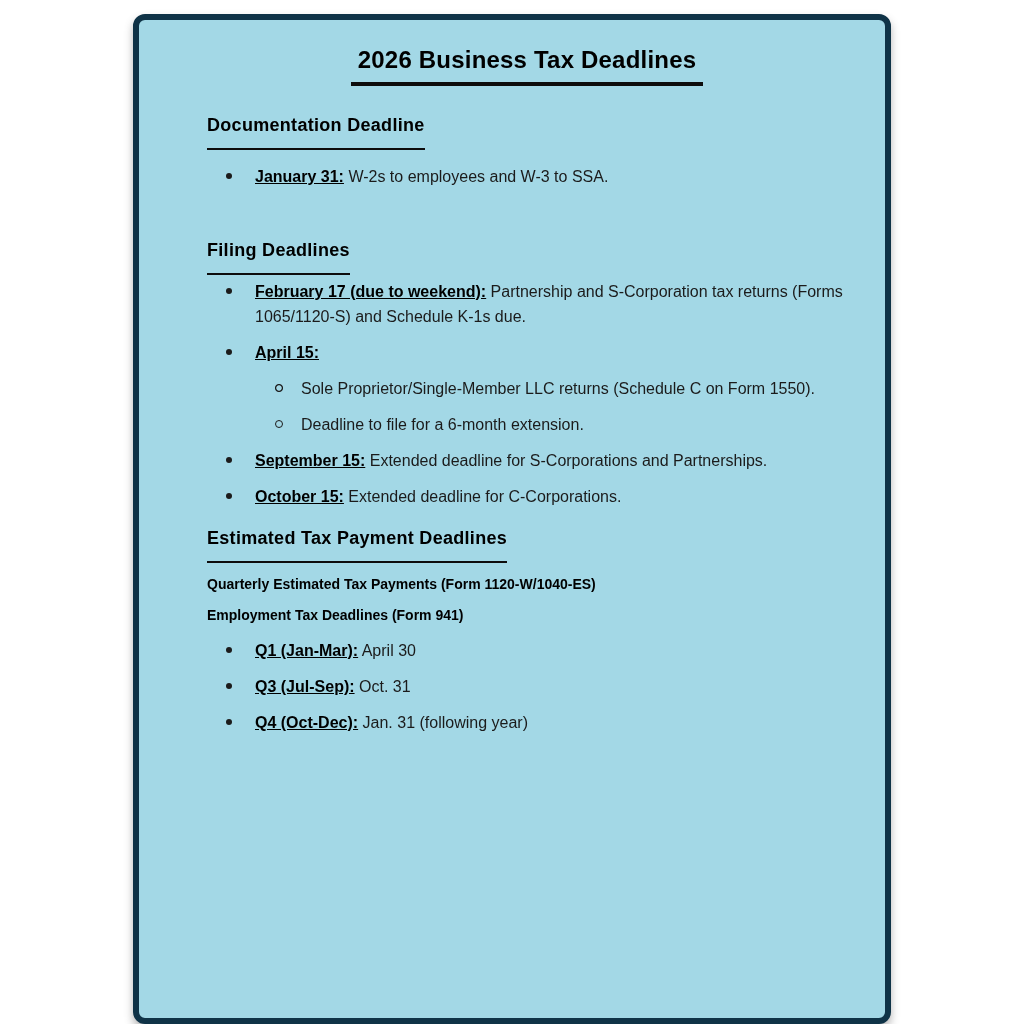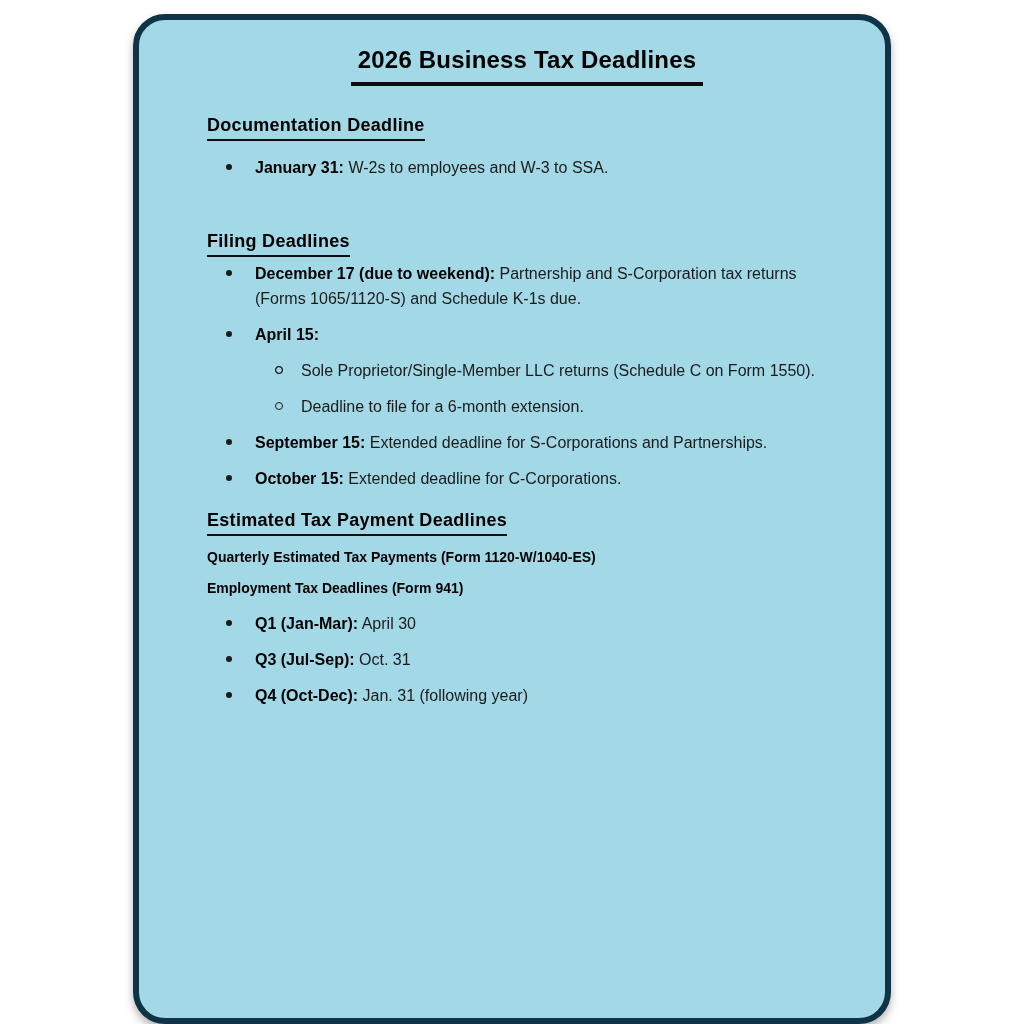--- a/index.html
+++ b/index.html
@@ -19,21 +19,21 @@
   .canvas{
     width:1024px;height:1024px;
     display:flex;justify-content:center;
   }
   .card{
     margin-top:14px;
     width:758px;
     min-height:993px;
     background:var(--card-background);
     border:6px solid var(--card-border);
-    border-radius:32px;
+    border-radius:12px;
     padding:26px 38px 18px 68px;
     box-shadow:0 5px 9px rgba(90,90,90,0.45);
   }
   .title-wrap{text-align:center;}
   h1{
     font-size:24px;
     font-weight:bold;
     color:var(--heading);
     letter-spacing:0.2px;
   }
@@ -44,21 +44,21 @@
   }
   h2{
     font-size:18px;
     font-weight:bold;
     color:var(--heading);
     letter-spacing:0.3px;
   }
   h2 .u{
     display:inline-block;
     border-bottom:2.5px solid #0d0d0d;
-    padding-bottom:3px;
+    padding-bottom:12px;
   }
   .h2-doc{margin-top:29px;margin-bottom:14px;}
   .h2-filing{margin-top:51px;margin-bottom:4px;}
   .h2-estimated{margin-top:19px;margin-bottom:13px;}
   h3{
     font-size:14px;
     font-weight:bold;
     color:var(--heading);
     margin:12px 0 15px 0;
   }
@@ -80,41 +80,41 @@
     background:#1b1b1b;
   }
   .circle{
     position:absolute;
     left:68px;top:8px;
     width:8px;height:8px;
     border-radius:50%;
     border:1.7px solid #1b1b1b;
     background:transparent;
   }
-  b{font-weight:bold;color:var(--heading);}
+  b{font-weight:bold;color:var(--heading);text-decoration:underline;}
 </style>
 </head>
 <body>
 
 <div class="canvas">
   <div class="card">
 
     <div class="title-wrap">
       <h1>2026 Business Tax Deadlines</h1>
       <div class="title-rule"></div>
     </div>
 
     <h2 class="h2-doc"><span class="u">Documentation Deadline</span></h2>
     <ul>
       <li class="l1"><span class="dot"></span><b>January 31:</b><span> W-2s to employees and W-3 to SSA.</span></li>
     </ul>
 
     <h2 class="h2-filing"><span class="u">Filing Deadlines</span></h2>
     <ul>
-      <li class="l1"><span class="dot"></span><b>December 17 (due to weekend):</b><span> Partnership and S-Corporation tax returns (Forms 1065/1120-S) and Schedule K-1s due.</span></li>
+      <li class="l1"><span class="dot"></span><b>February 17 (due to weekend):</b><span> Partnership and S-Corporation tax returns (Forms 1065/1120-S) and Schedule K-1s due.</span></li>
       <li class="l1"><span class="dot"></span><b>April 15:</b><span></span></li>
       <li class="l2"><span class="circle"></span></li>
       <li class="l2"><span class="circle"></span><span>Sole Proprietor/Single-Member LLC returns (Schedule C on Form 1550).</span></li>
       <li class="l2"><span class="circle"></span><span>Deadline to file for a 6-month extension.</span></li>
       <li class="l1"><span class="dot"></span><b>September 15:</b><span> Extended deadline for S-Corporations and Partnerships.</span></li>
       <li class="l1"><span class="dot"></span><b>October 15:</b><span> Extended deadline for C-Corporations.</span></li>
     </ul>
 
     <h2 class="h2-estimated"><span class="u">Estimated Tax Payment Deadlines</span></h2>
 

